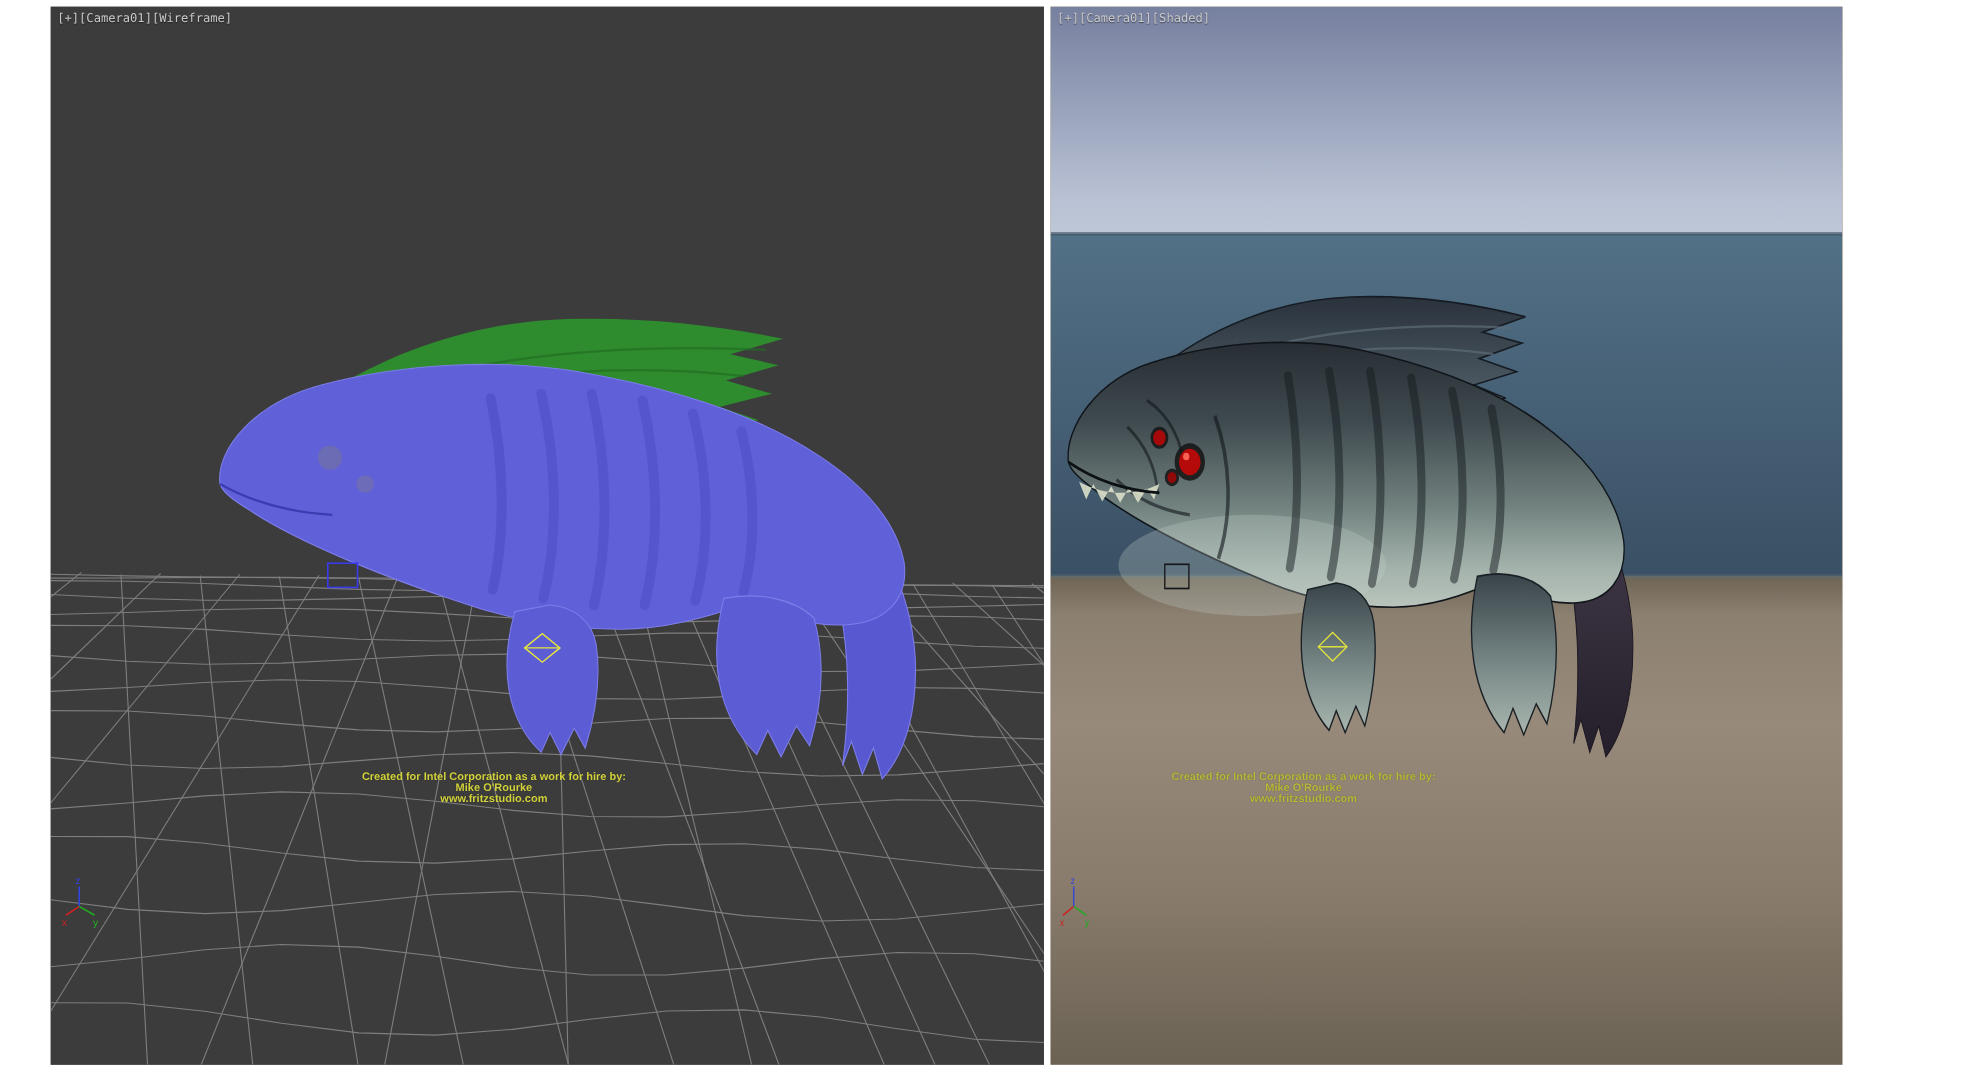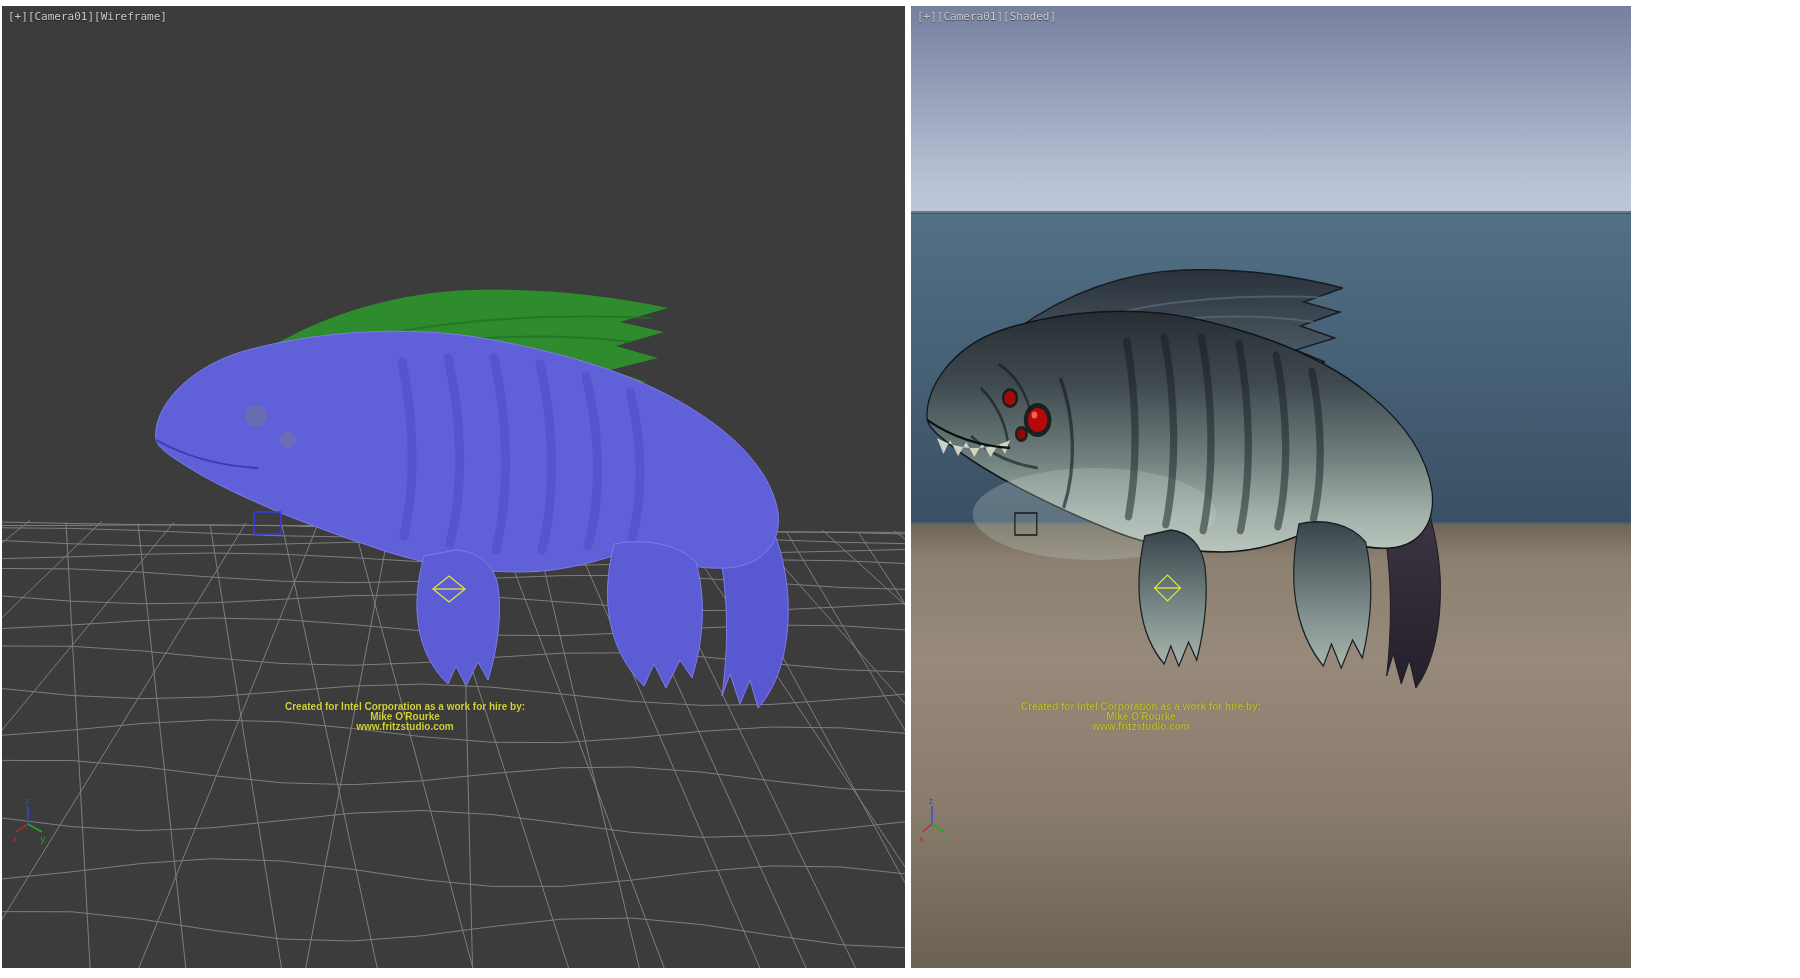--- a/index.html
+++ b/index.html
@@ -2,21 +2,21 @@
 <html><head>
 <meta charset="utf-8">
 <style>
   html,body{margin:0;padding:0;}
   body{
     width:1800px;height:978px;position:relative;overflow:hidden;
     background:#ffffff;
     font-family:"Liberation Sans",sans-serif;
   }
   .viewport{
-    position:absolute;top:6px;height:962px;overflow:hidden;
+    position:absolute;top:6px;height:962px;overflow:hidden;margin-left:44px;
   }
   #vpL{left:2px;width:903px;background:#3c3c3c;}
   #vpR{left:911px;width:720px;background:#8a7d6c;}
   .scene{position:absolute;left:0;top:0;width:100%;height:100%;display:block;}
   .vp-label{
     position:absolute;top:4px;left:6px;z-index:6;
     font-family:"DejaVu Sans Mono","Liberation Mono",monospace;
     font-size:11px;color:#c9c9c9;letter-spacing:0px;cursor:default;
     text-shadow:0 1px 1px rgba(0,0,0,.5);
   }

